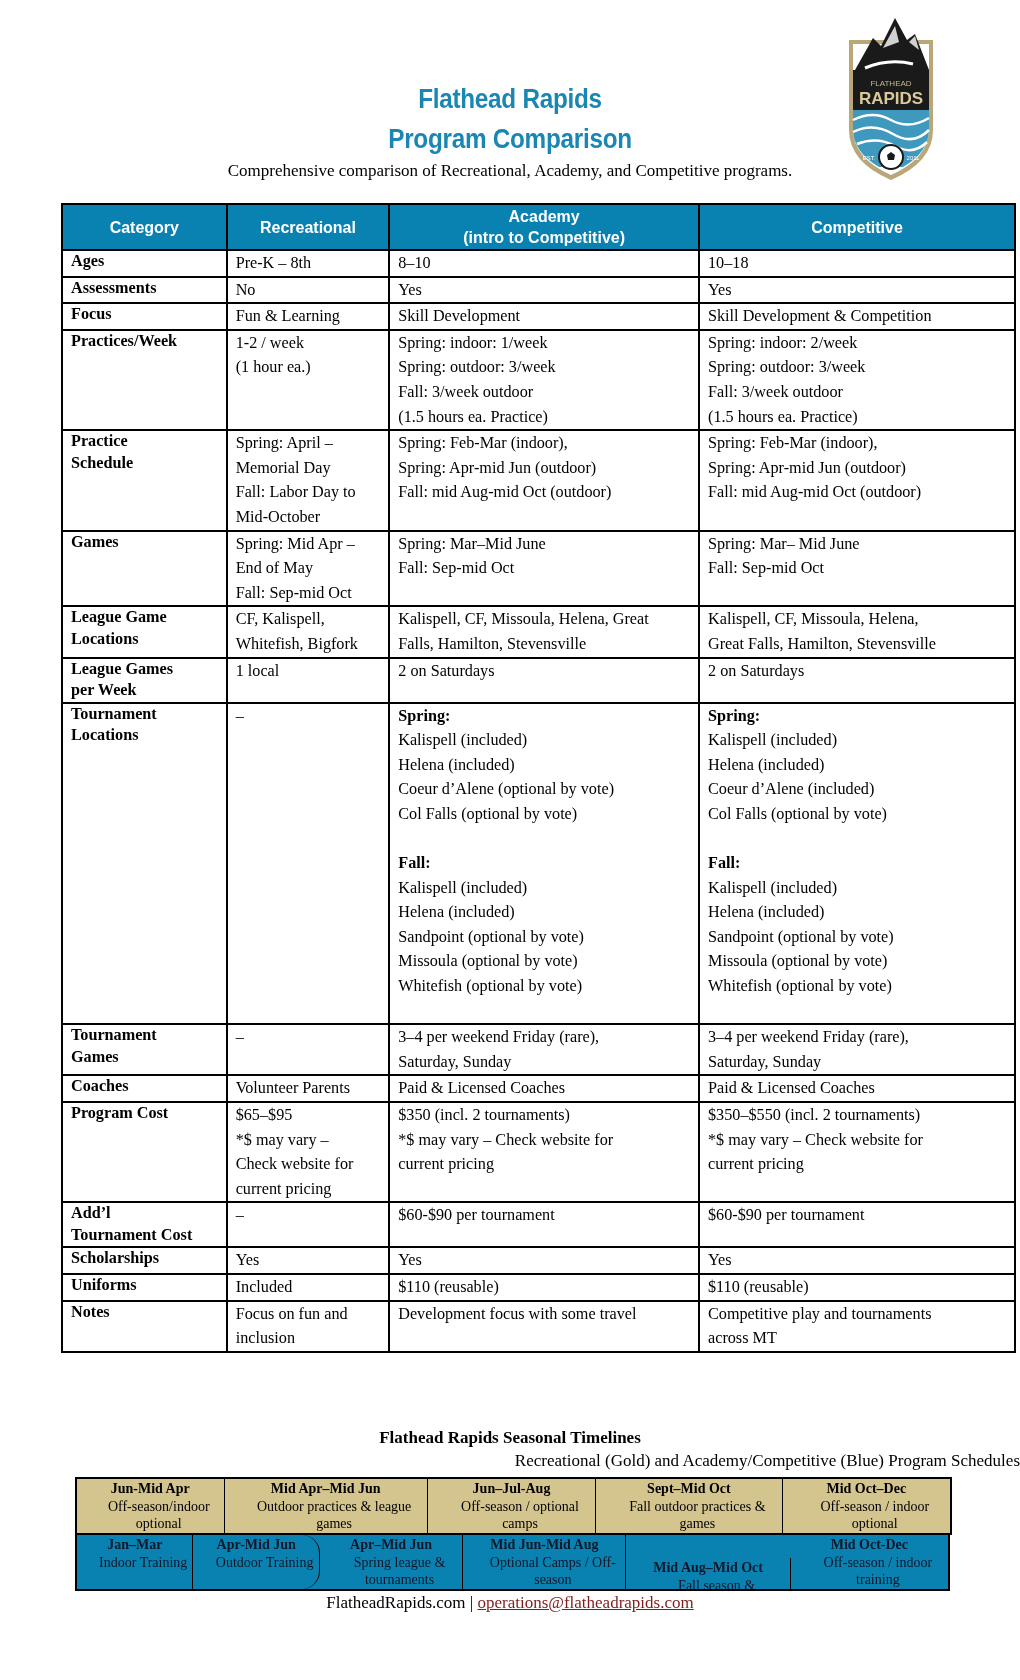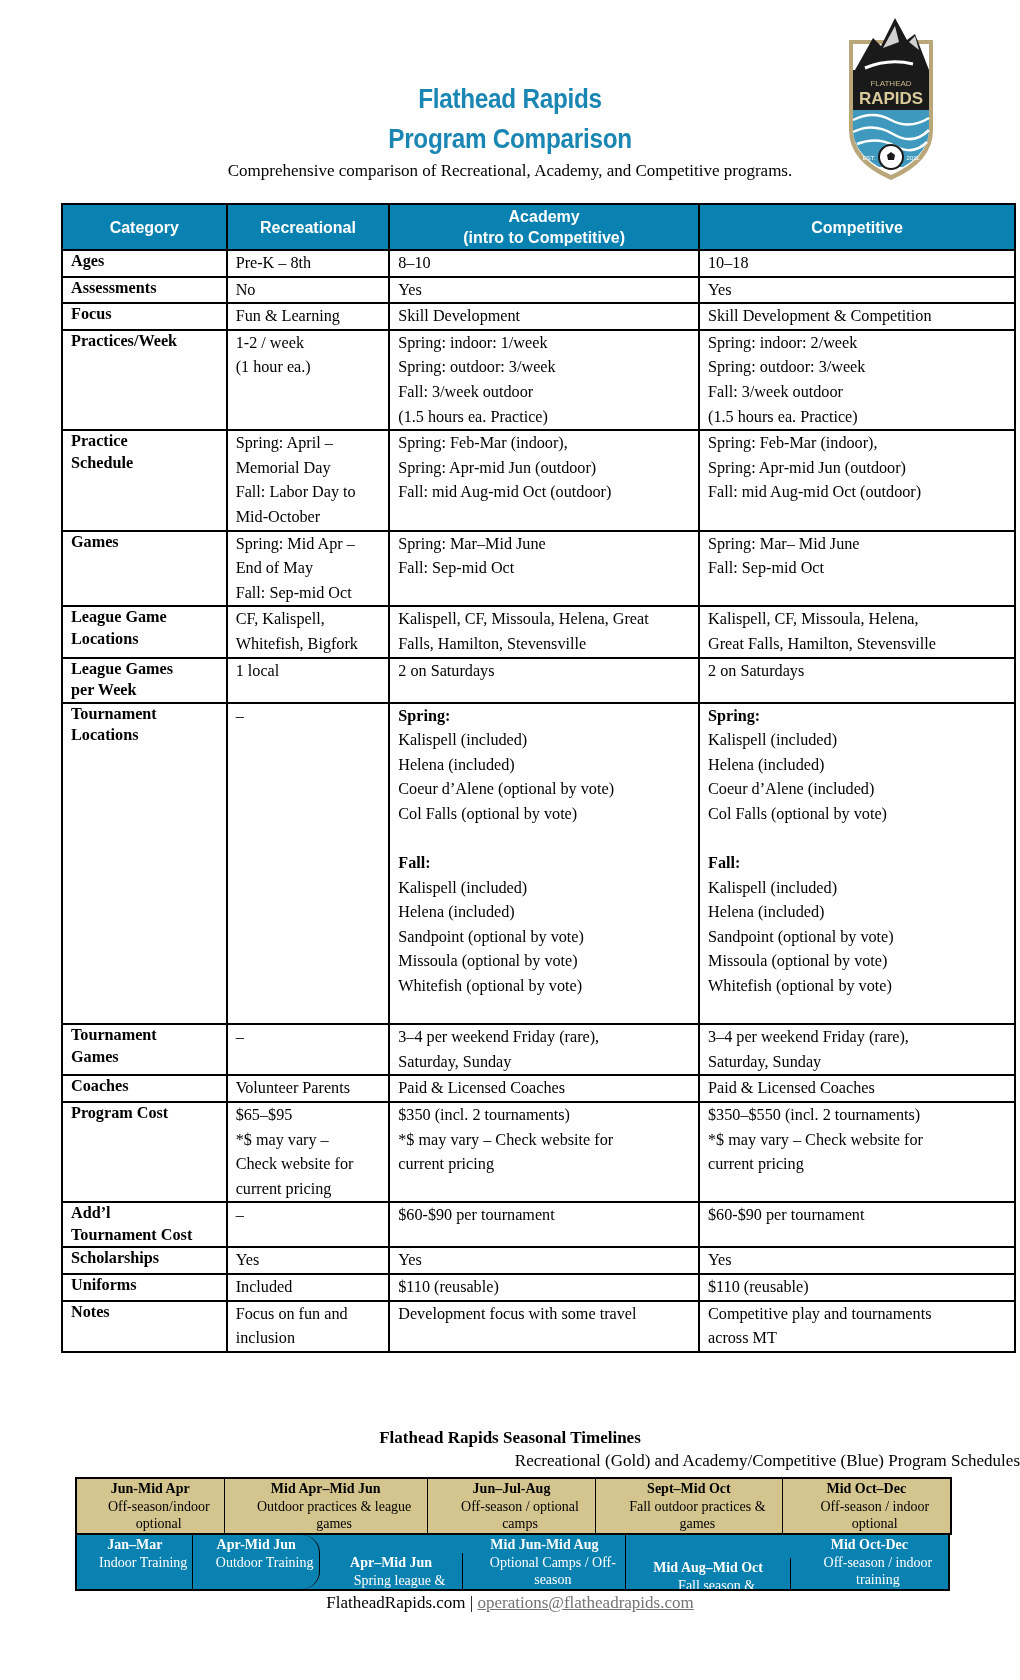--- a/index.html
+++ b/index.html
@@ -29,28 +29,28 @@
   .col4 { width: 297px; }
   .tl-title { position: absolute; left: 0; width: 1020px; top: 1428px; text-align: center;
               font-family: "Liberation Serif", serif; font-weight: bold; font-size: 17px; }
   .tl-sub { position: absolute; left: 0; width: 1020px; top: 1451px; text-align: right;
             font-family: "Liberation Serif", serif; font-size: 17px; }
   .tl-row { position: absolute; left: 75px; display: flex; box-sizing: border-box;
             font-family: "Liberation Serif", serif; font-size: 14px; line-height: 17.5px; text-align: center; }
   .tl-gold { top: 1477px; width: 877px; height: 58px; background: #d4c48e; border: 2.5px solid #000; }
   .tl-gold .cell { border-right: 1.5px solid #000; padding-top: 1px; overflow: hidden; }
   .tl-gold .cell:last-child { border-right: none; }
-  .tl-blue { top: 1535px; width: 875px; height: 56px; background: #0a82b1; color: #ffffff; border: 2.5px solid #000; border-top: none; }
+  .tl-blue { top: 1535px; width: 875px; height: 56px; background: #0a82b1; color: #0f172a; border: 2.5px solid #000; border-top: none; }
   .tl-blue .cell { border-right: 1.5px solid #000; padding-top: 1px; overflow: hidden; }
   .tl-blue .cell:last-child { border-right: none; }
   .cell .hd { font-weight: bold; display: block; }
   .cell .bd { display: block; padding-left: 17px; }
   .footer { position: absolute; left: 0; width: 1020px; top: 1593px; text-align: center;
             font-family: "Liberation Serif", serif; font-size: 17px; }
-  .footer a { color: #737373; text-decoration: underline; }
+  .footer a { color: #7f1d1d; text-decoration: underline; }
 </style>
 </head>
 <body>
 
 <svg class="logo" viewBox="0 0 96 170">
   <path d="M6 28 L90 28 L90 118 Q90 150 48 168 Q6 150 6 118 Z" fill="#b9a77a"></path>
   <path d="M10 32 L86 32 L86 117 Q86 146 48 163 Q10 146 10 117 Z" fill="#ffffff"></path>
   <path d="M12 58 L30 26 L38 34 L52 6 L64 28 L72 22 L86 58 Z" fill="#1a1a1a"></path>
   <path d="M40 36 L52 14 L56 30 Z M66 30 L72 24 L76 38 Z" fill="#ffffff" opacity="0.8"></path>
   <path d="M22 56 Q46 46 70 52" stroke="#ffffff" stroke-width="3" fill="none"></path>
@@ -398,21 +398,21 @@
   </div>
 <div class="tl-row tl-blue" id="tl-blue">
     <div class="cell" style="width: 116px;">
       <span class="hd">Jan–Mar</span>
       <span class="bd">Indoor Training</span>
     </div>
     <div class="cell" style="width: 126px; border-radius: 18px;">
       <span class="hd">Apr-Mid Jun</span>
       <span class="bd">Outdoor Training</span>
     </div>
-    <div class="cell" style="width: 143px; margin-top: 18px;">
+    <div class="cell" style="width: 143px;">
       <span class="hd">Apr–Mid Jun</span>
       <span class="bd">Spring league &amp; tournaments</span>
     </div>
     <div class="cell" style="width: 163px;">
       <span class="hd">Mid Jun-Mid Aug</span>
       <span class="bd">Optional Camps / Off-season</span>
     </div>
     <div class="cell" style="width: 164px; margin-top: 23px;">
       <span class="hd">Mid Aug–Mid Oct</span>
       <span class="bd">Fall season &amp; tournaments</span>

